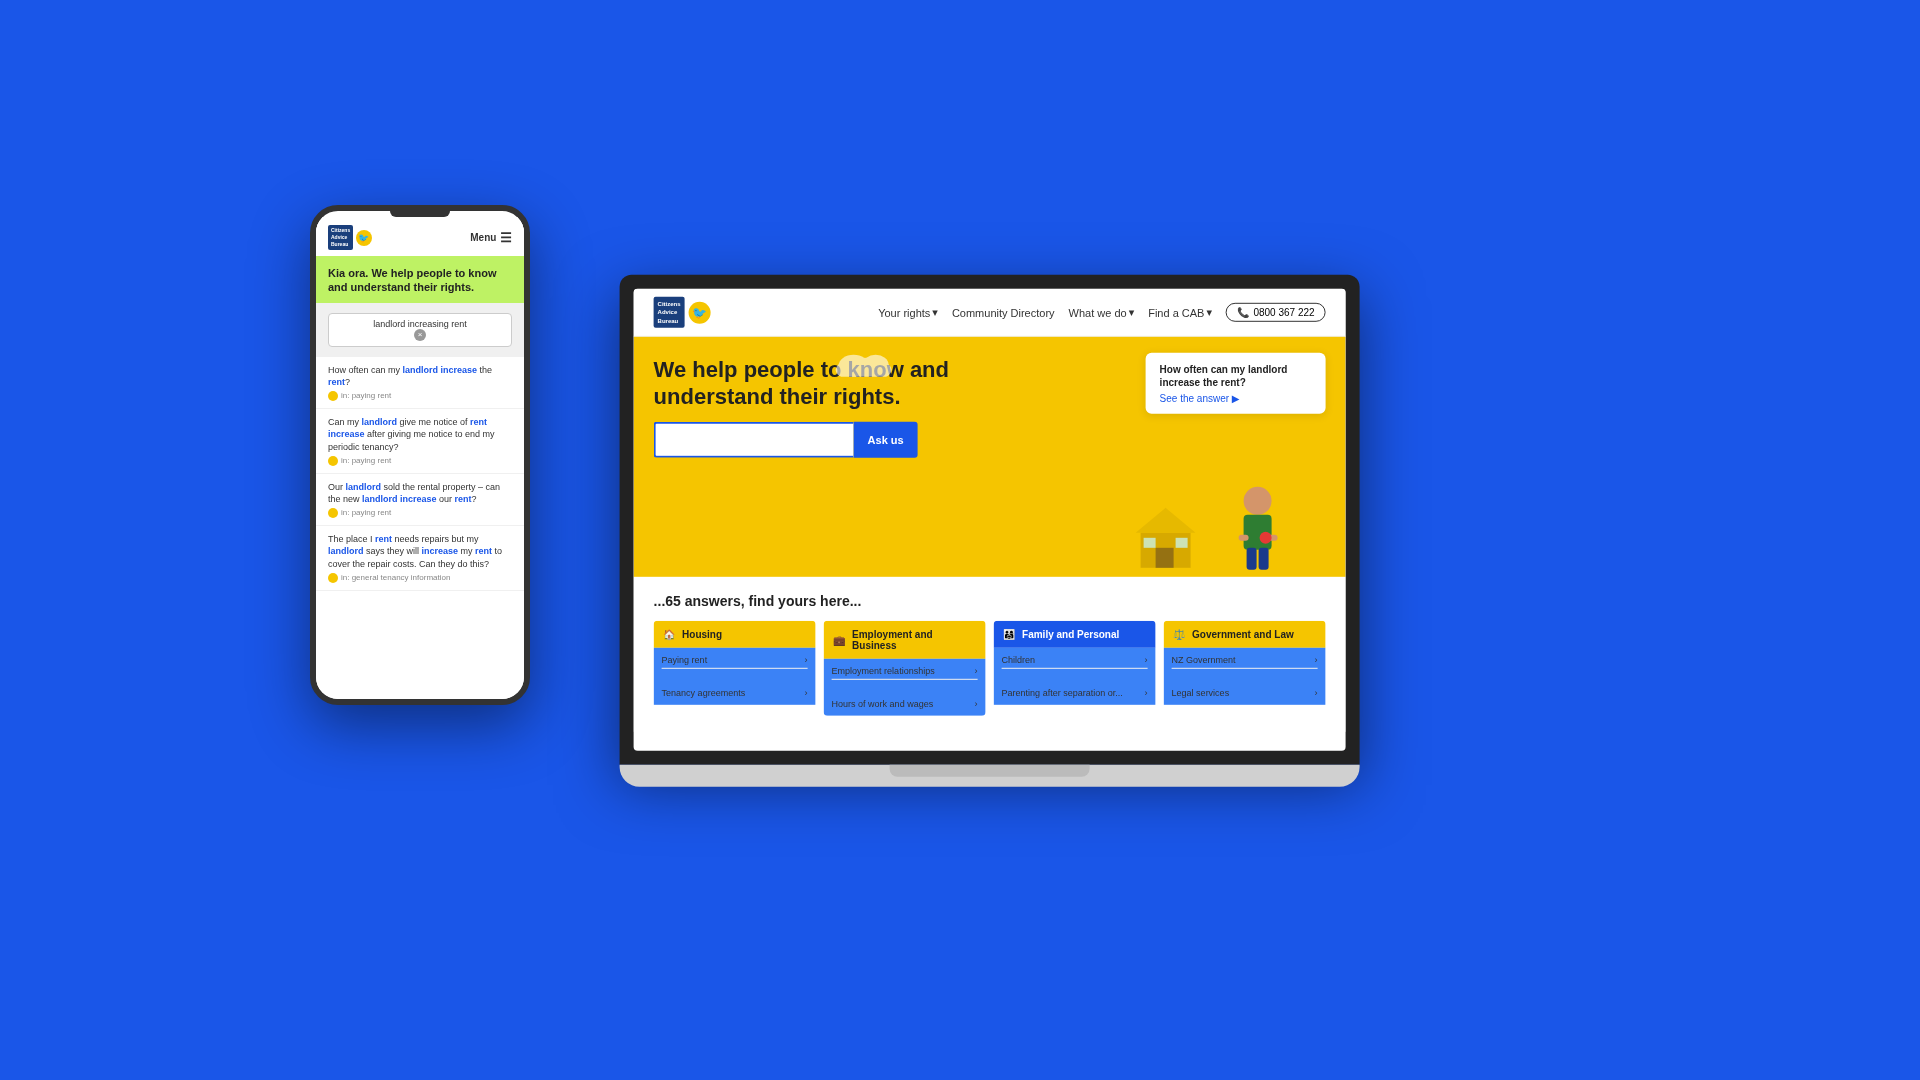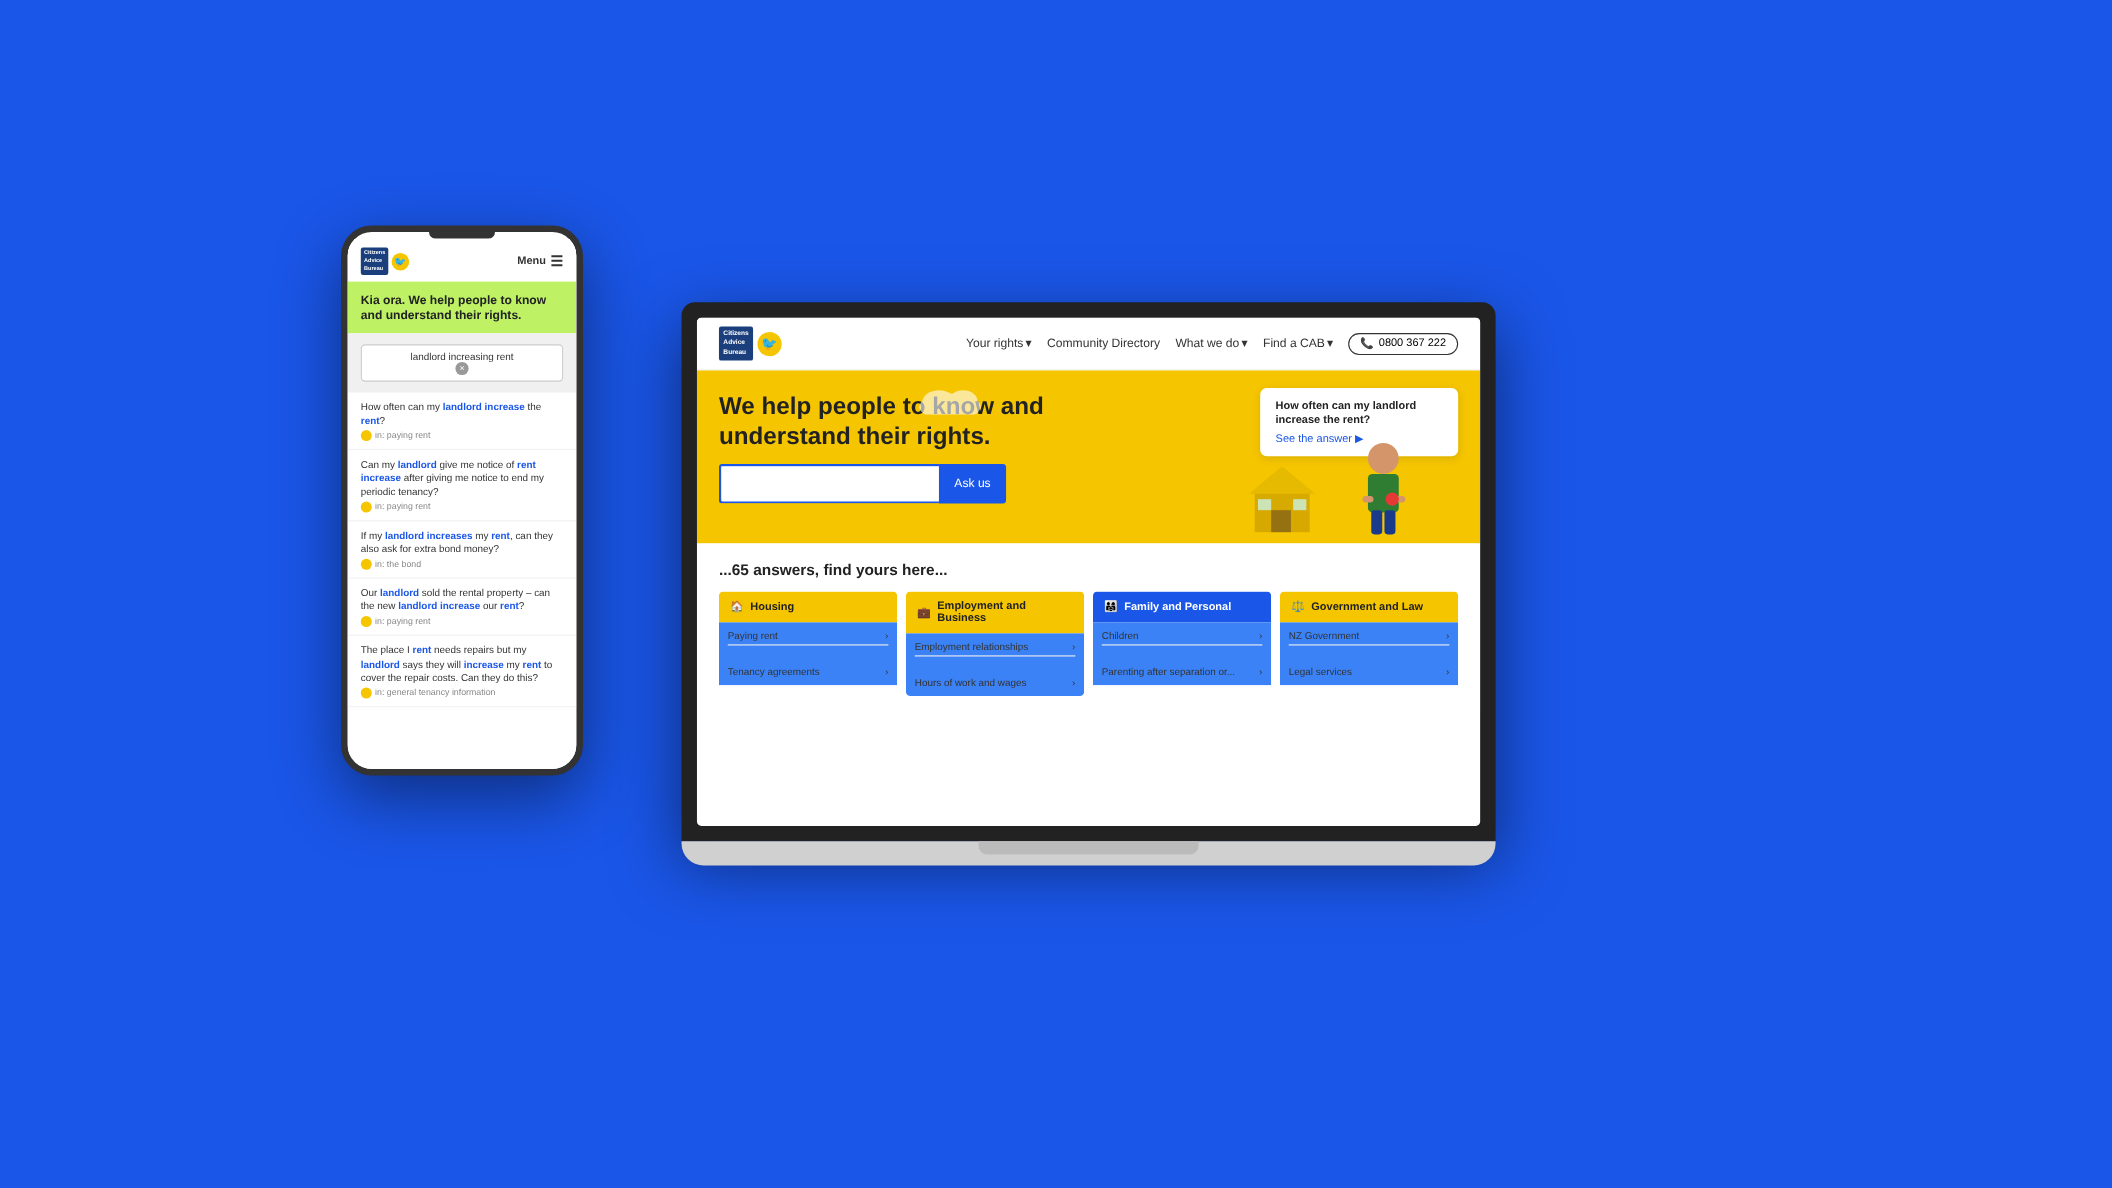--- a/index.html
+++ b/index.html
@@ -108,21 +108,21 @@
       cursor: pointer;
       display: flex;
       align-items: center;
       gap: 4px;
     }
 
     .cab-hero {
       background: #f5c500;
       padding: 20px 20px 0 20px;
       position: relative;
-      height: 157px;
+      height: 240px;
       overflow: hidden;
     }
     .cab-hero-title {
       font-size: 22px;
       font-weight: 800;
       color: #222;
       line-height: 1.2;
       max-width: 320px;
     }
     .cab-hero-search {
@@ -140,21 +140,21 @@
       outline: none;
     }
     .cab-hero-search-btn {
       background: #1a56e8;
       color: #fff;
       border: none;
       padding: 12px 14px;
       font-size: 11px;
       border-radius: 0 3px 3px 0;
       cursor: pointer;
-      font-weight: 400;
+      font-weight: 700;
     }
     .cab-hero-card {
       position: absolute;
       right: 20px;
       top: 16px;
       background: #fff;
       border-radius: 6px;
       padding: 10px 14px;
       width: 180px;
       box-shadow: 0 2px 8px rgba(0,0,0,0.1);
@@ -555,28 +555,20 @@
 
       <div class="mob-result-item">
         <div class="mob-result-title">
           Can my <strong>landlord</strong> give me notice of <strong>rent increase</strong> after giving me notice to end my periodic tenancy?
         </div>
         <div class="mob-result-sub">
           <span class="mob-result-icon"></span>in: paying rent
         </div>
       </div>
 
-      <div class="mob-result-item">
-        <div class="mob-result-title">
-          If my <strong>landlord increases</strong> my <strong>rent</strong>, can they also ask for extra bond money?
-        </div>
-        <div class="mob-result-sub">
-          <span class="mob-result-icon"></span>in: the bond
-        </div>
-      </div>
 
       <div class="mob-result-item">
         <div class="mob-result-title">
           Our <strong>landlord</strong> sold the rental property – can the new <strong>landlord increase</strong> our <strong>rent</strong>?
         </div>
         <div class="mob-result-sub">
           <span class="mob-result-icon"></span>in: paying rent
         </div>
       </div>
 

